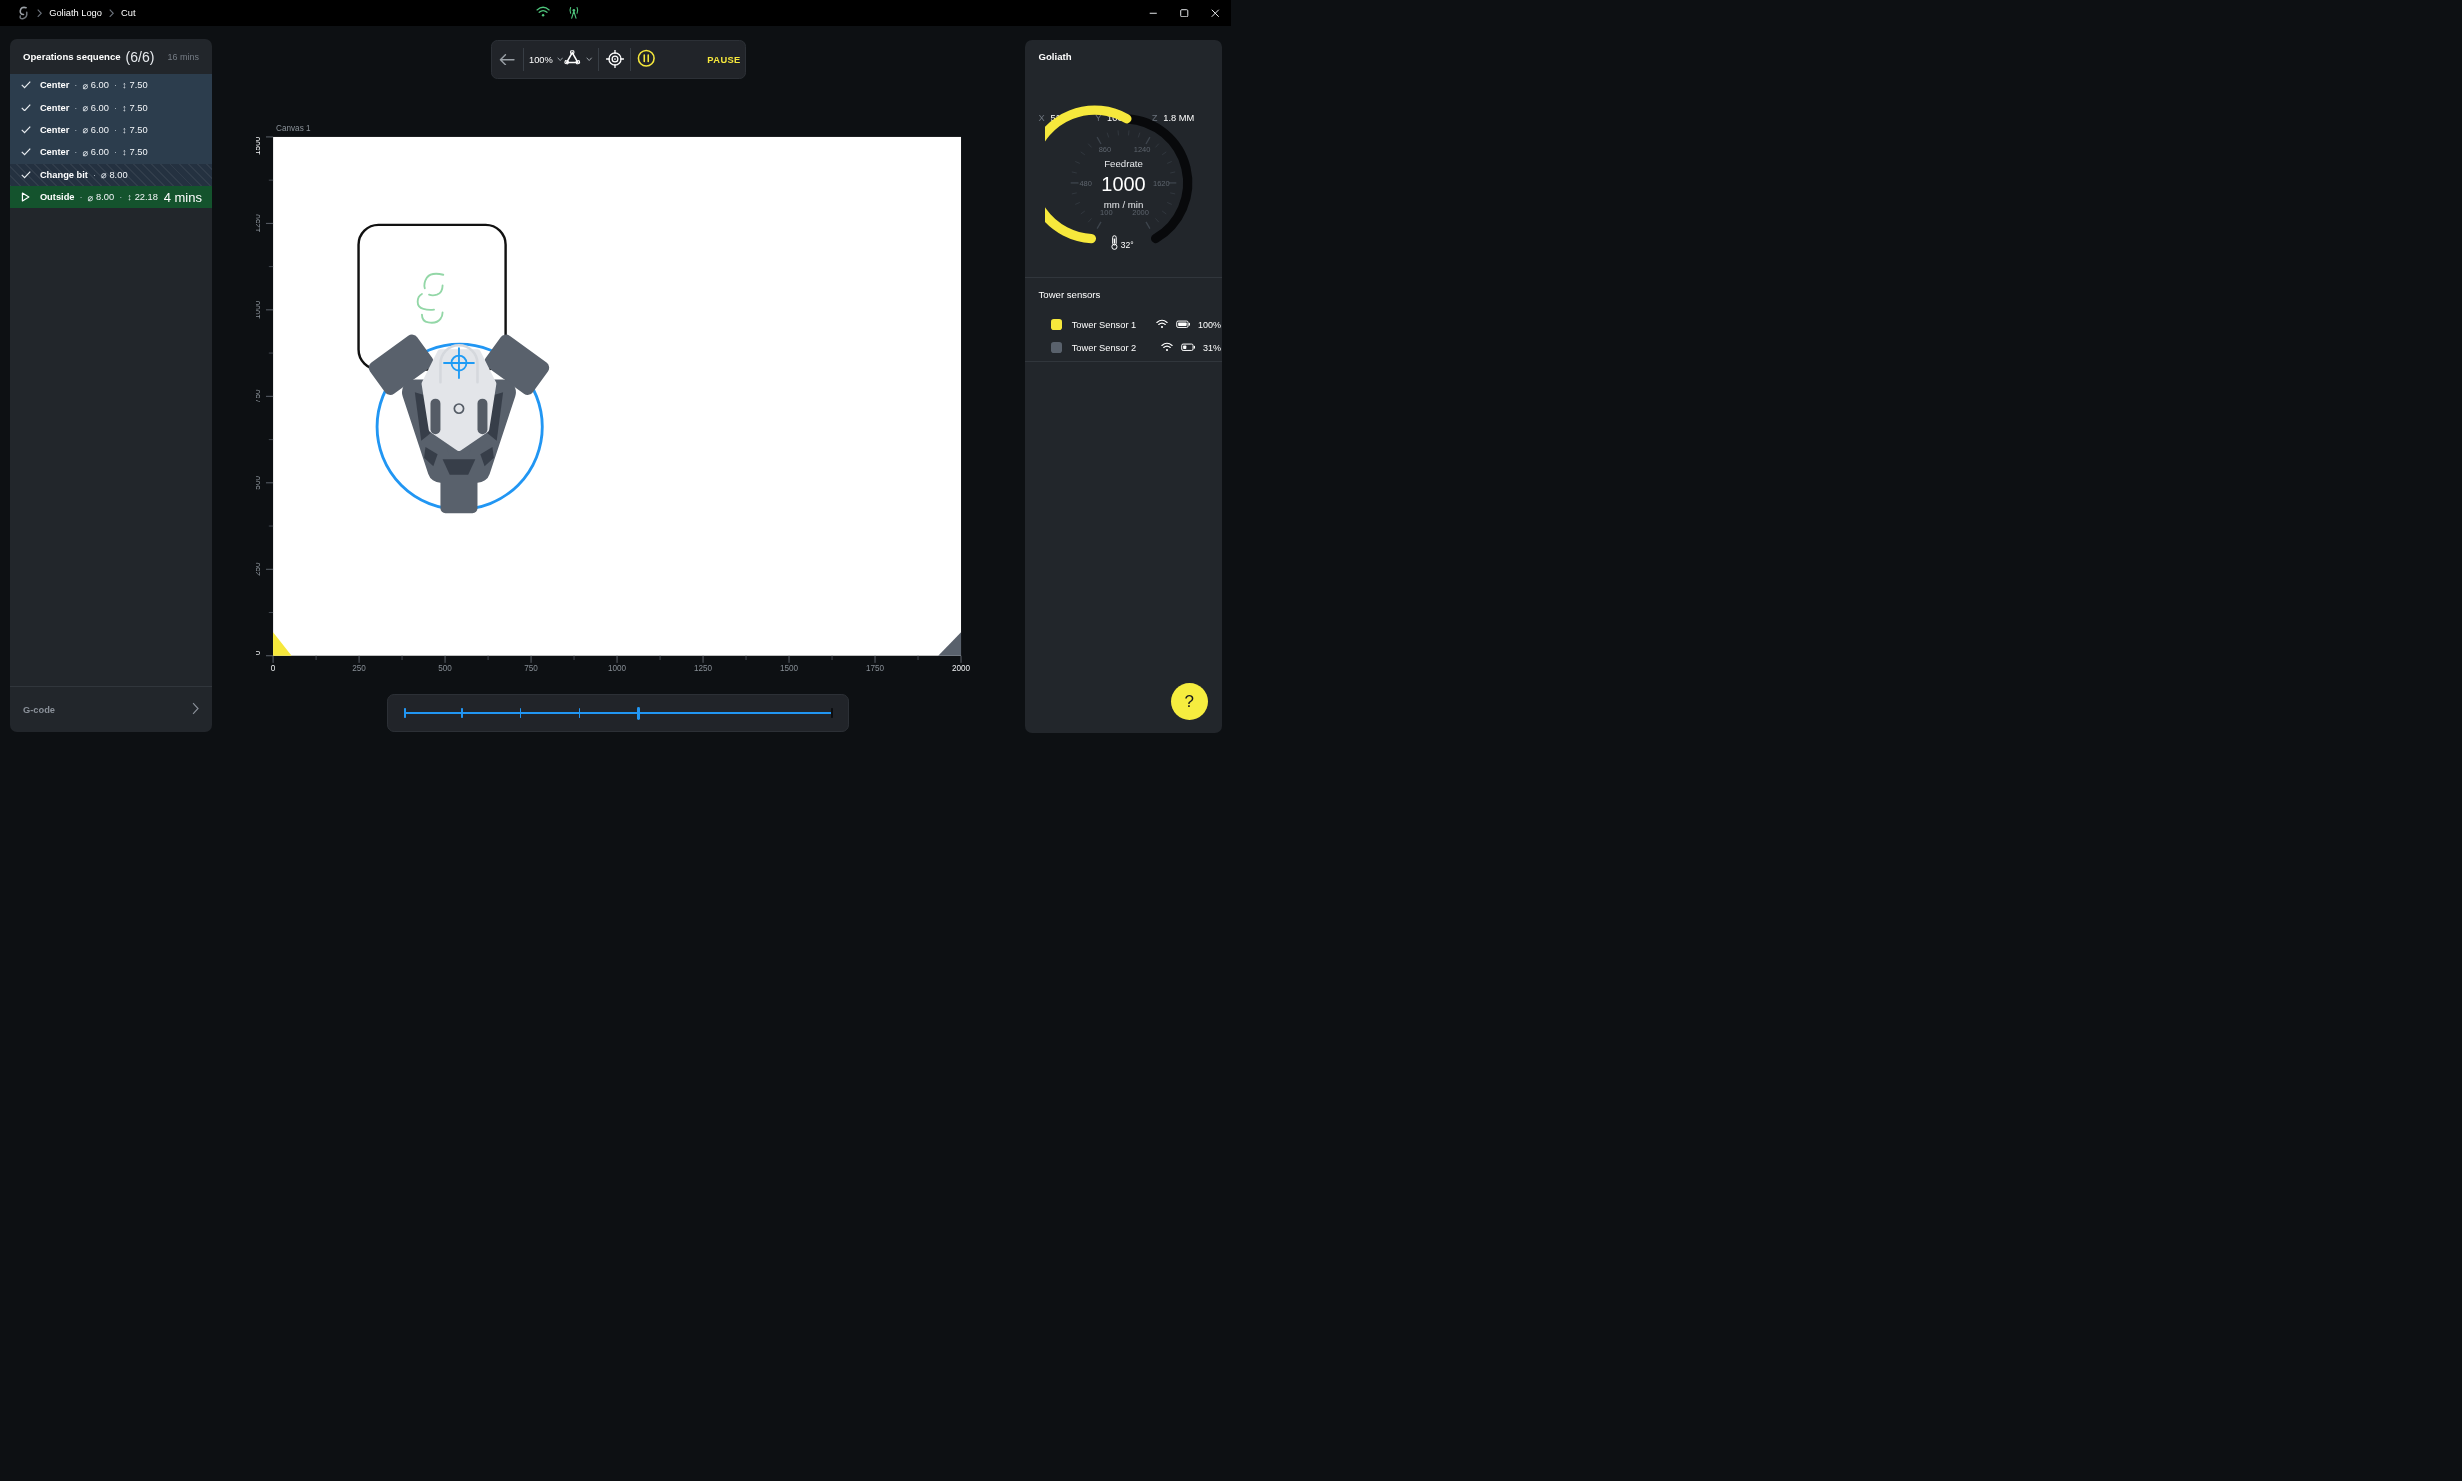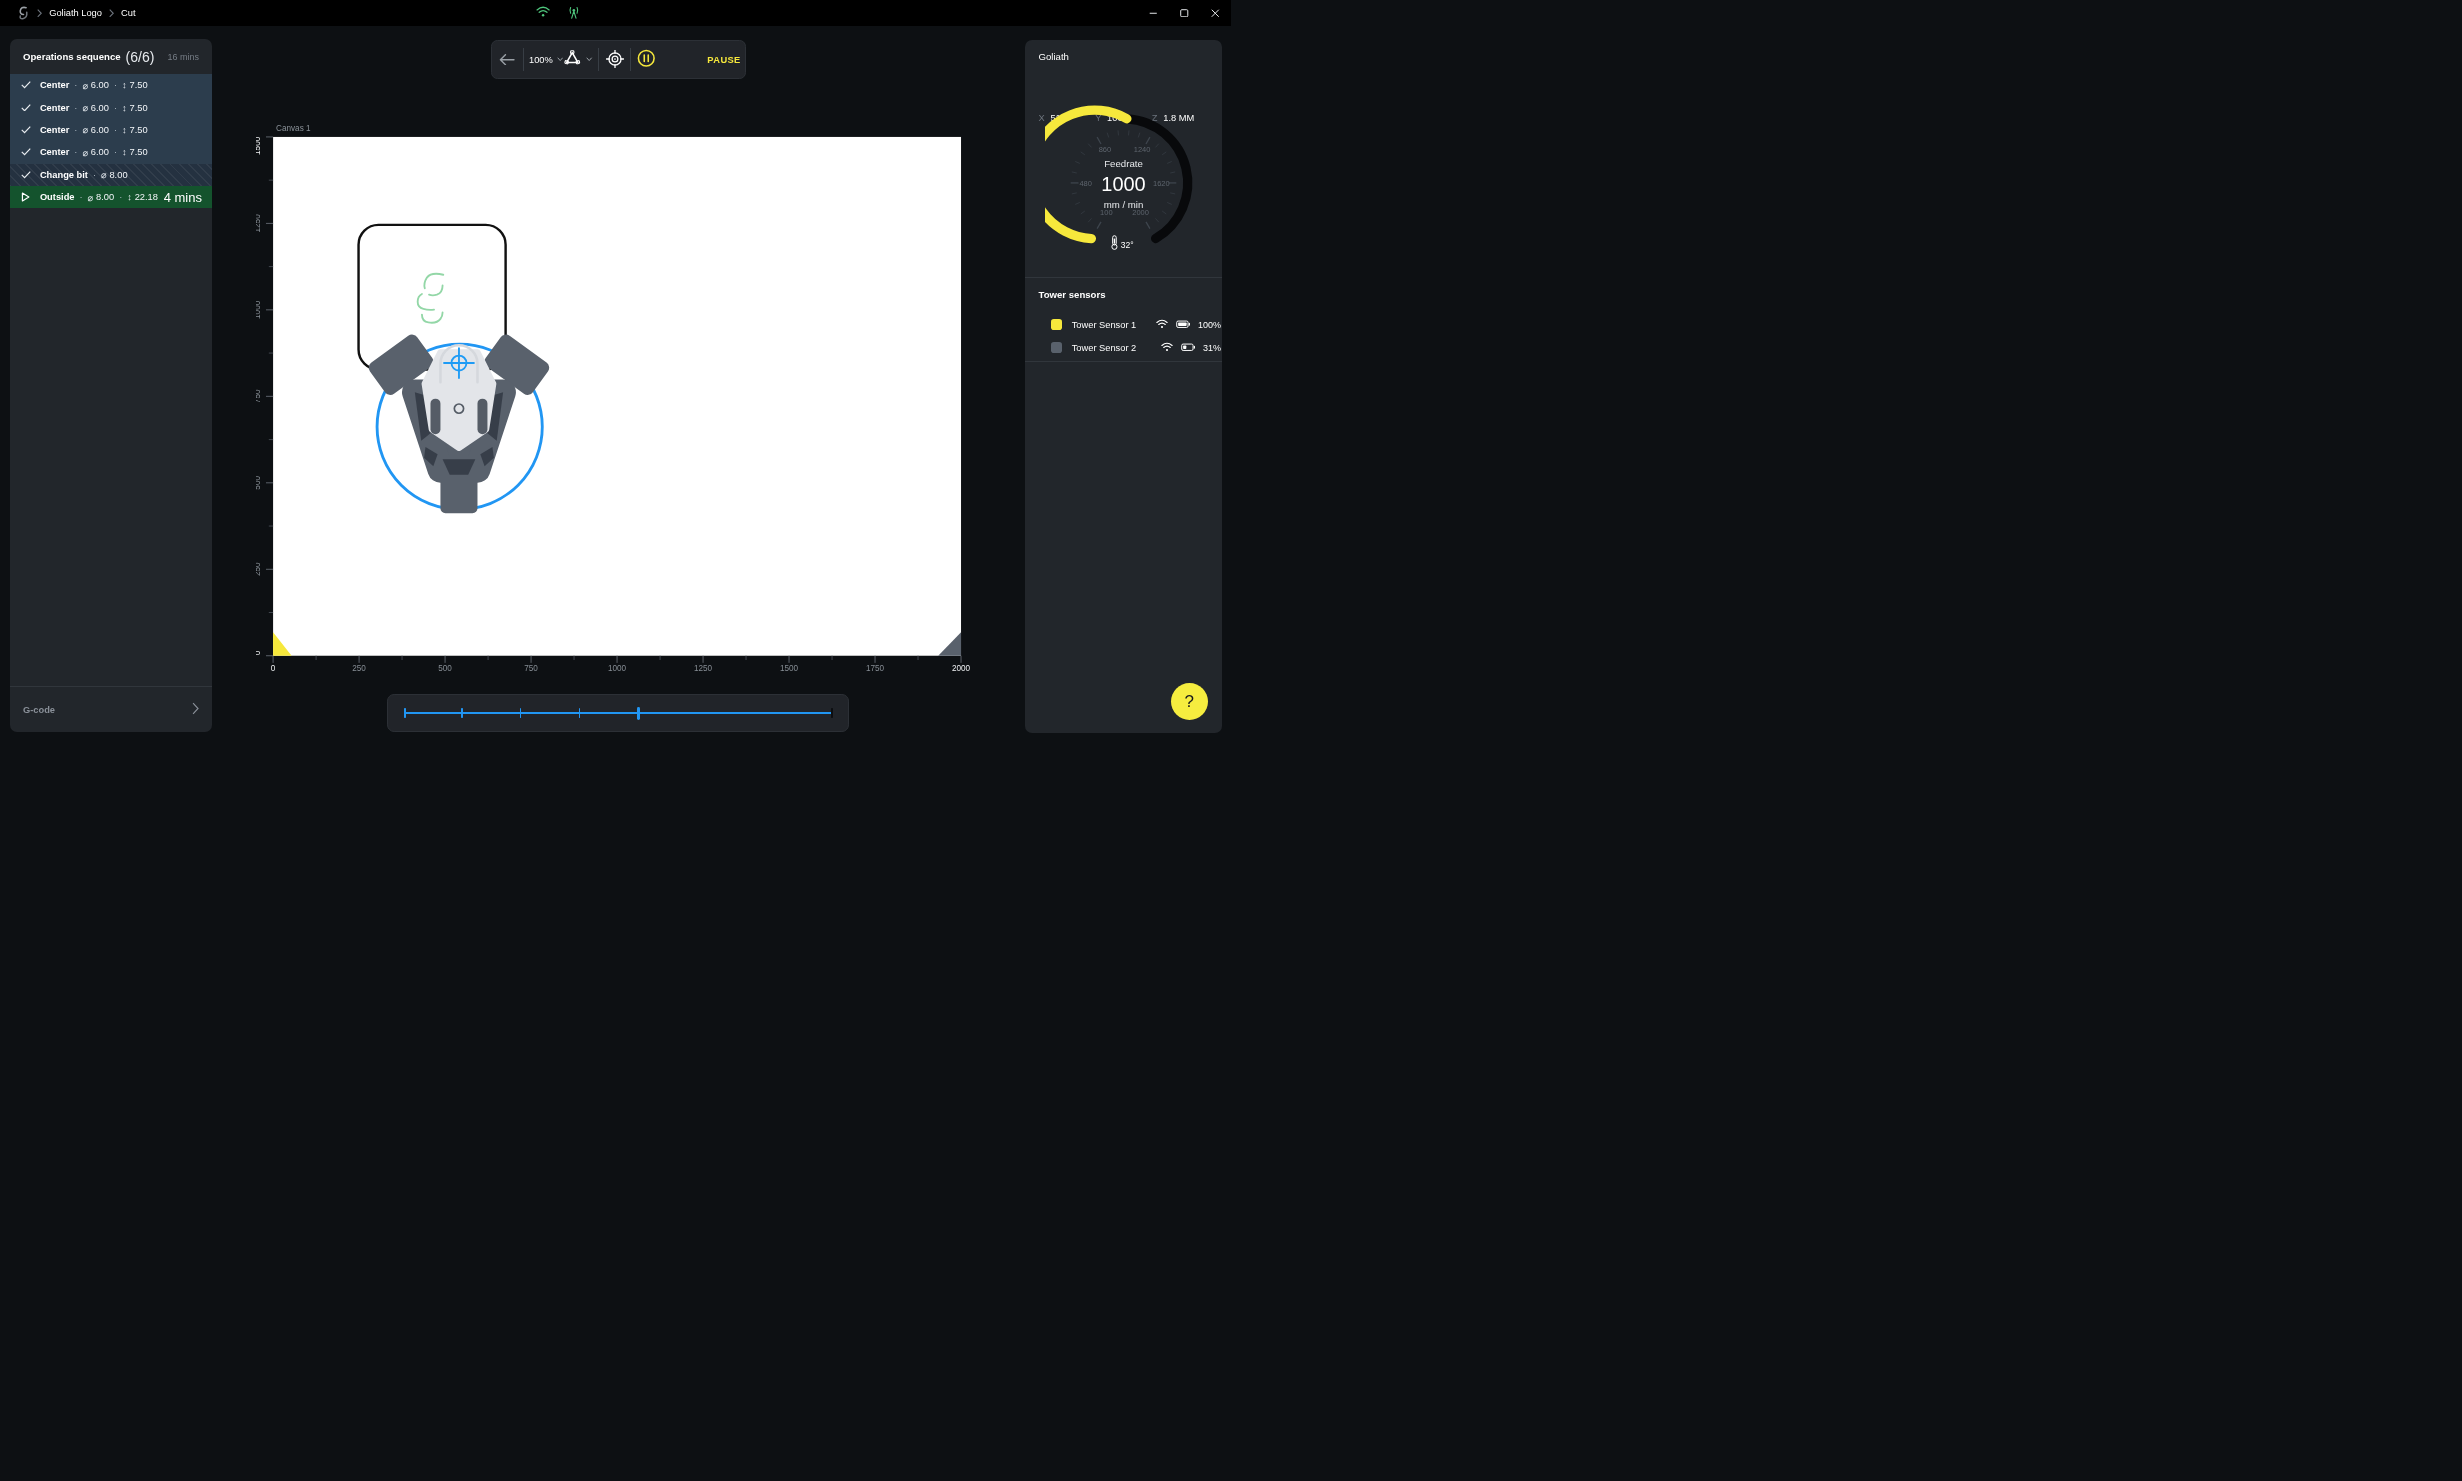--- a/index.html
+++ b/index.html
@@ -61,28 +61,28 @@
   .tl-track { position:absolute; left:17px; right:15.7px; top:50%; height:2.8px; margin-top:-1.4px;
     background:#2196f3; border-radius:1.4px; }
   .tl-tick { position:absolute; top:50%; width:1.4px; height:10px; margin:-5px 0 0 -0.7px; background:#2196f3; border-radius:0.7px; }
   .tl-playhead { position:absolute; top:50%; width:2.8px; height:13px; margin:-6.4px 0 0 -1.4px; background:#2196f3;
     border-radius:1.4px; cursor:grab; }
   .tl-endcap { position:absolute; top:50%; right:-0.7px; width:2.1px; height:9.3px; margin-top:-4.6px; background:#0c0e11; border-radius:0.7px; }
 
   
   .right-panel { position:absolute; left:1025px; top:40px; width:197px; height:693px;
     background:#22262b; border-radius:7.1px; }
-  .machine-title { position:absolute; left:13.5px; top:11.4px; font-size:9.6px; font-weight:400; }
+  .machine-title { position:absolute; left:13.5px; top:11.4px; font-size:9.6px; font-weight:700; }
   .xyz-row { position:absolute; left:13.5px; top:73px; width:170px; display:flex; }
   .xyz-item { flex:1; display:flex; align-items:center; gap:5.7px; font-size:9.3px; }
   .xyz-key { color:#6d747d; }
   .xyz-val { color:#fff; }
   .gauge-box { position:absolute; left:20px; top:63px; }
   .divider { position:absolute; left:0; width:197px; height:0.7px; background:#31363c; }
-  .sensors-title { position:absolute; left:13.5px; top:249px; font-size:9.6px; font-weight:700; }
+  .sensors-title { position:absolute; left:13.5px; top:249px; font-size:9.6px; font-weight:400; }
   .sensor-row { position:absolute; left:26px; width:170px; height:17px; display:flex; align-items:center; cursor:pointer; }
   .sensor-swatch { width:11.4px; height:11.4px; border-radius:2.8px; margin-right:9.3px; }
   .swatch-1 { background:#f6e83c; } .swatch-2 { background:#59616c; }
   .sensor-name { font-size:9.3px; color:#fff; }
   .sensor-icons { margin-left:auto; display:flex; align-items:center; gap:7.8px; }
   .sensor-batt { font-size:9px; color:#fff; }
   .help-btn { position:absolute; right:14.2px; bottom:13px; width:37px; height:37px; border-radius:50%;
     background:#f6ed3f; color:#17191c; font-size:17px; display:flex; align-items:center; justify-content:center; cursor:pointer; }
   svg text { font-family:"Liberation Sans", sans-serif; }
 </style>

